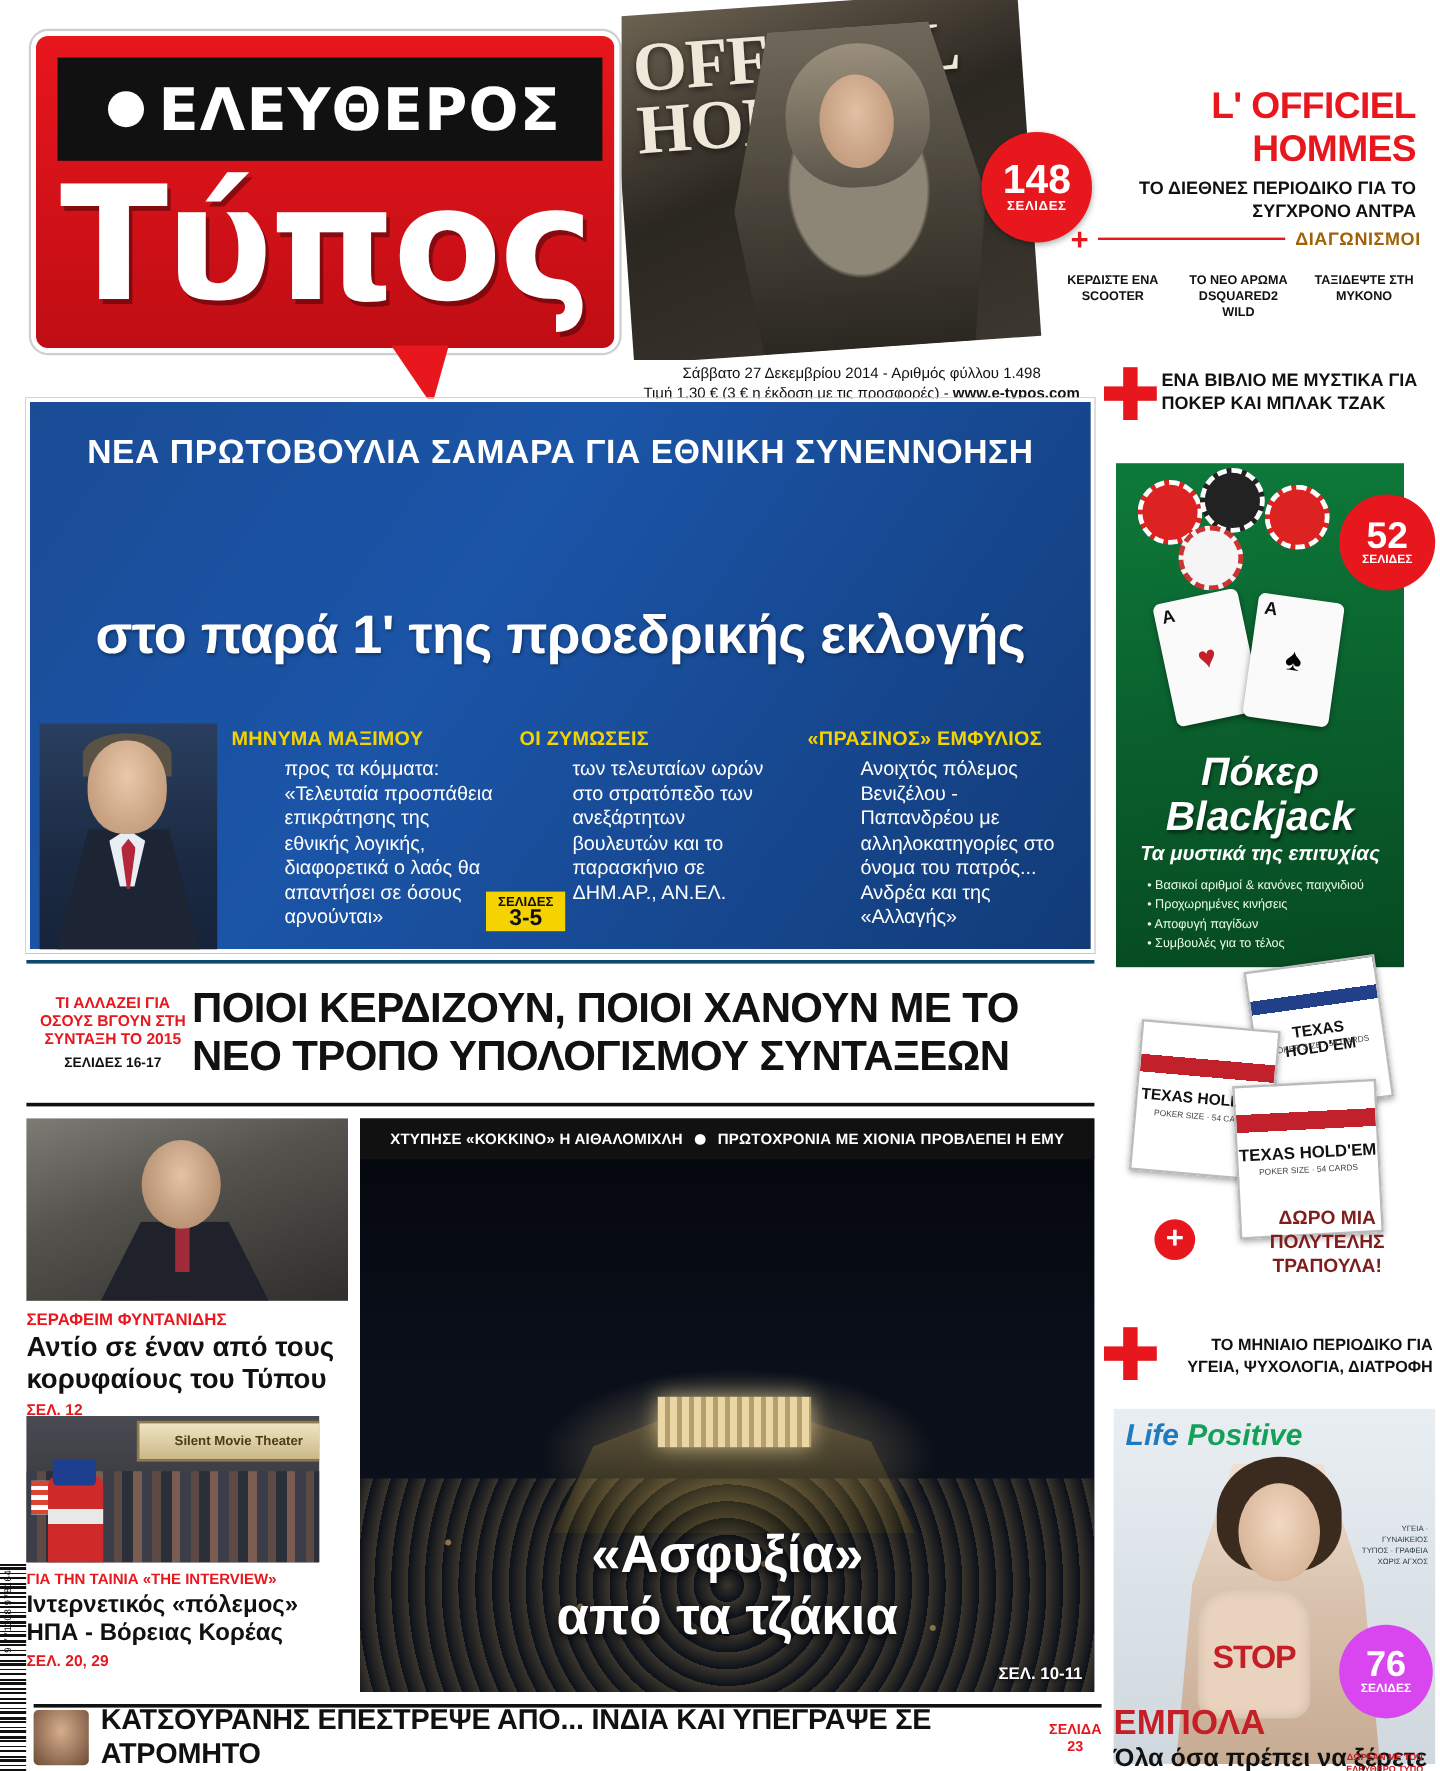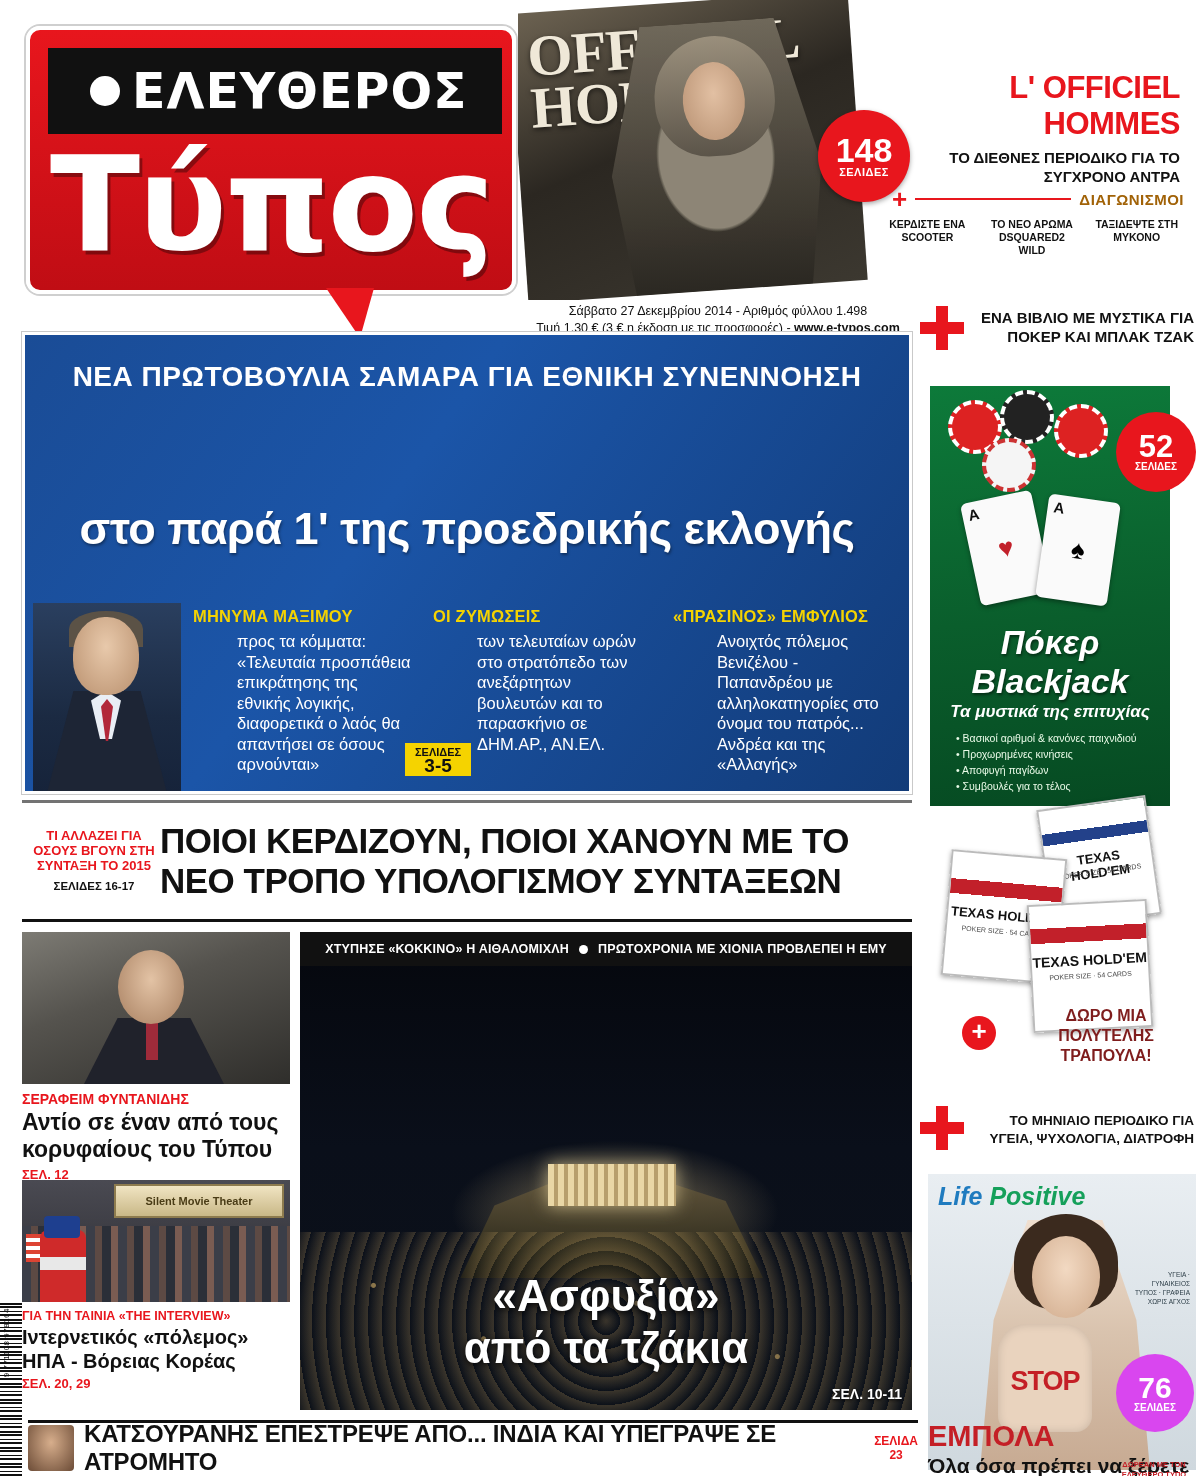--- a/index.html
+++ b/index.html
@@ -128,21 +128,21 @@
   .contest-bar {
     position: absolute; left: 892px; top: 190px; width: 292px;
     display: flex; align-items: center; gap: 8px;
   }
   .contest-bar .plus {
     color: #e8161d; font-size: 26px; font-weight: bold; line-height: 18px;
   }
   .contest-bar .line { flex: 1; height: 2px; background: #e8161d; }
   .contest-bar .lbl { color: #a16207; font-size: 15px; font-weight: bold; letter-spacing: .5px; }
   .contest-cols {
-    position: absolute; left: 880px; top: 218px; width: 304px;
+    position: absolute; left: 880px; top: 228px; width: 304px;
     display: flex; gap: 10px; text-align: center; justify-content: center;
   }
   .contest-cols div {
     flex: 1; font-size: 10.5px; font-weight: bold; color: #111; line-height: 13px;
   }
 
   
   .dateline {
     position: absolute; left: 520px; top: 303px; width: 396px;
     text-align: center; font-size: 12.5px; color: #111; line-height: 17px;
@@ -218,21 +218,21 @@
     position: absolute; left: 380px; top: 408px;
     background: #f5d300; color: #111; text-align: center;
     padding: 3px 10px 4px; line-height: 13px;
   }
   .pages-badge .t { font-size: 11px; font-weight: bold; }
   .pages-badge .n { font-size: 19px; font-weight: bold; }
 
   
   .pensions {
     position: absolute; left: 22px; top: 800px; width: 890px; height: 122px;
-    border-top: 3px solid #737373; border-bottom: 3px solid #111;
+    border-top: 3px solid #0c4a6e; border-bottom: 3px solid #111;
     display: flex; align-items: center;
   }
   .pensions .left {
     width: 138px; padding-left: 6px; text-align: center;
     color: #e8161d; font-size: 13px; font-weight: bold; line-height: 15px;
   }
   .pensions .left .pg { color: #111; font-size: 11.5px; margin-top: 6px; }
   .pensions .right {
     flex: 1; font-size: 35px; font-weight: bold; color: #111; line-height: 40px;
     letter-spacing: -.5px; padding-right: 4px;
@@ -265,21 +265,21 @@
   }
   .story-fountanidis h4 {
     font-size: 23px; font-weight: bold; color: #111; line-height: 27px; margin-top: 2px;
   }
   .story-fountanidis .sel { color: #e8161d; font-size: 13px; font-weight: bold; margin-top: 4px; }
 
   .story-interview {
     position: absolute; left: 22px; top: 1180px; width: 268px;
   }
   .story-interview .photo {
-    width: 268px; height: 122px; position: relative; overflow: hidden;
+    width: 244px; height: 122px; position: relative; overflow: hidden;
     background: linear-gradient(180deg, #4a4a52 0%, #2b2b31 100%);
   }
   .story-interview .photo .marquee {
     position: absolute; left: 92px; top: 4px; width: 170px; height: 34px;
     background: linear-gradient(#f0e4c2, #c9b887);
     border: 2px solid #8d7b4e; font-size: 11px; color: #4a3c16;
     display: flex; align-items: center; justify-content: center; font-weight: bold;
   }
   .story-interview .photo .crowd {
     position: absolute; left: 0; bottom: 0; width: 268px; height: 76px;
@@ -377,21 +377,21 @@
     position: absolute; width: 44px; height: 44px;
   }
   .cross:before, .cross:after {
     content: ""; position: absolute; background: #e8161d;
   }
   .cross:before { left: 16px; top: 0; width: 12px; height: 44px; }
   .cross:after { left: 0; top: 16px; width: 44px; height: 12px; }
 
   .poker-head {
     position: absolute; left: 48px; top: 8px; width: 226px;
-    text-align: right; font-size: 15px; font-weight: bold; color: #111; line-height: 19px;
+    font-size: 15px; font-weight: bold; color: #111; line-height: 19px;
   }
   .poker-cover {
     position: absolute; left: 10px; top: 86px; width: 240px; height: 420px;
     background: linear-gradient(175deg, #0d7a3a 0%, #0a5e2c 55%, #064a22 100%);
     overflow: hidden;
   }
   .poker-cover .chip {
     position: absolute; border-radius: 50%;
     border: 4px dashed #fff;
   }

